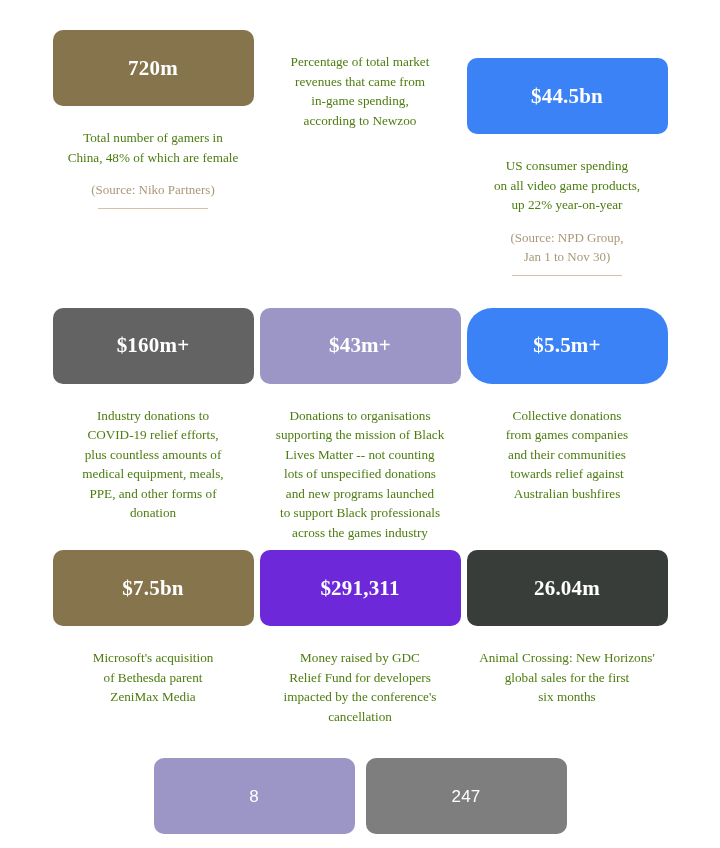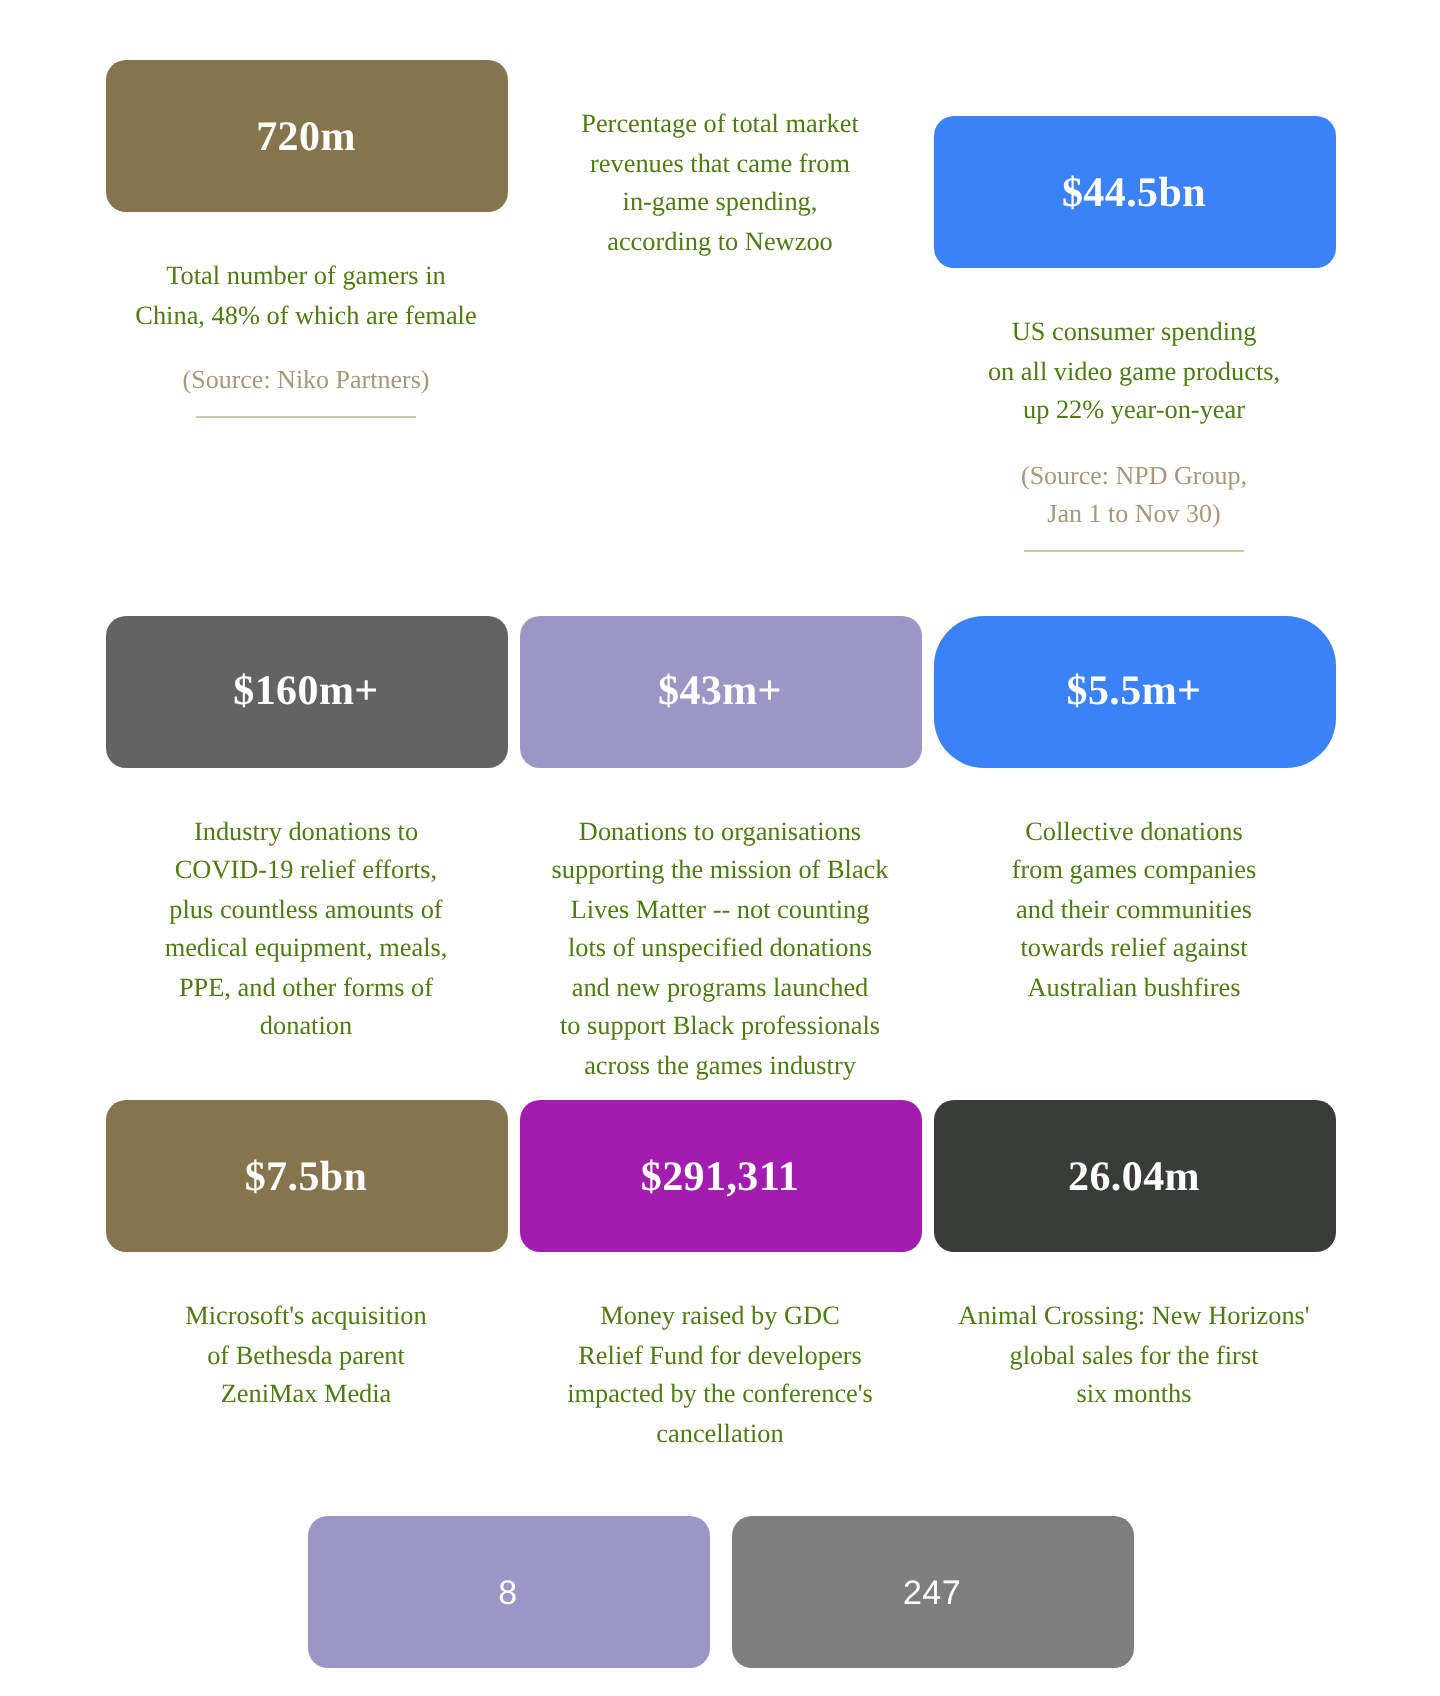--- a/index.html
+++ b/index.html
@@ -181,21 +181,21 @@
     <div class="row row-3">
       <div class="stat-card">
         <div class="chip" style="background: rgb(134, 116, 76);">
           <div class="chip-value">$7.5bn</div>
         </div>
         <div class="caption">Microsoft's acquisition
 of Bethesda parent
 ZeniMax Media</div>
       </div>
       <div class="stat-card">
-        <div class="chip" style="background: #a21caf;">
+        <div class="chip" style="background: #6d28d9;">
           <div class="chip-value">$291,311</div>
         </div>
         <div class="caption">Money raised by GDC
 Relief Fund for developers
 impacted by the conference's
 cancellation</div>
       </div>
       <div class="stat-card">
         <div class="chip" style="background: rgb(57, 61, 58);">
           <div class="chip-value">26.04m</div>

